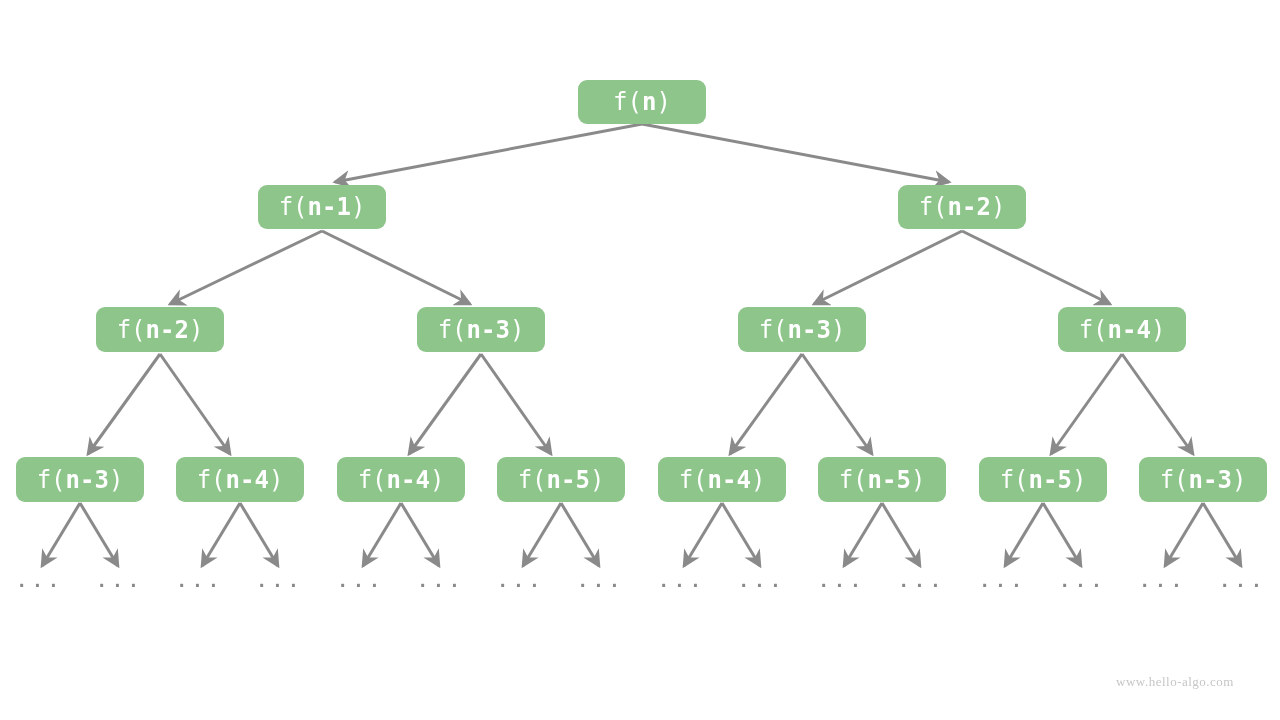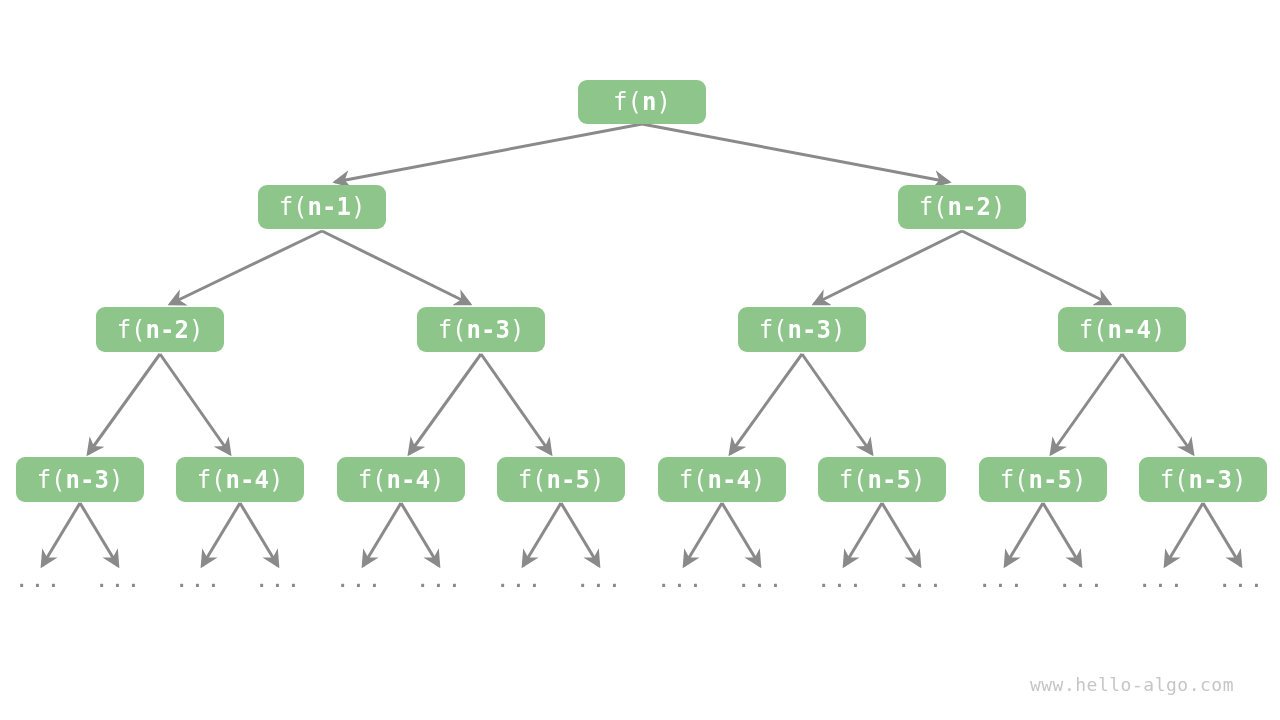--- a/index.html
+++ b/index.html
@@ -45,22 +45,23 @@
     font-size: 18px;
     font-weight: bold;
     letter-spacing: 5px;
     line-height: 22px;
   }
   .watermark {
     position: absolute;
     right: 46px;
     top: 674px;
     color: #c6c6c6;
-    font-size: 18px;
+    font-size: 13px;
     letter-spacing: 0.5px;
+    font-family: Liberation Serif, serif;
   }
 </style>
 </head>
 <body>
 
 <div id="stage">
 
   <svg id="edges" width="1280" height="720" viewBox="0 0 1280 720">
     <defs>
       <marker id="arrow" viewBox="0 0 10 10" refX="8.5" refY="5" markerWidth="6" markerHeight="6" orient="auto-start-reverse">

